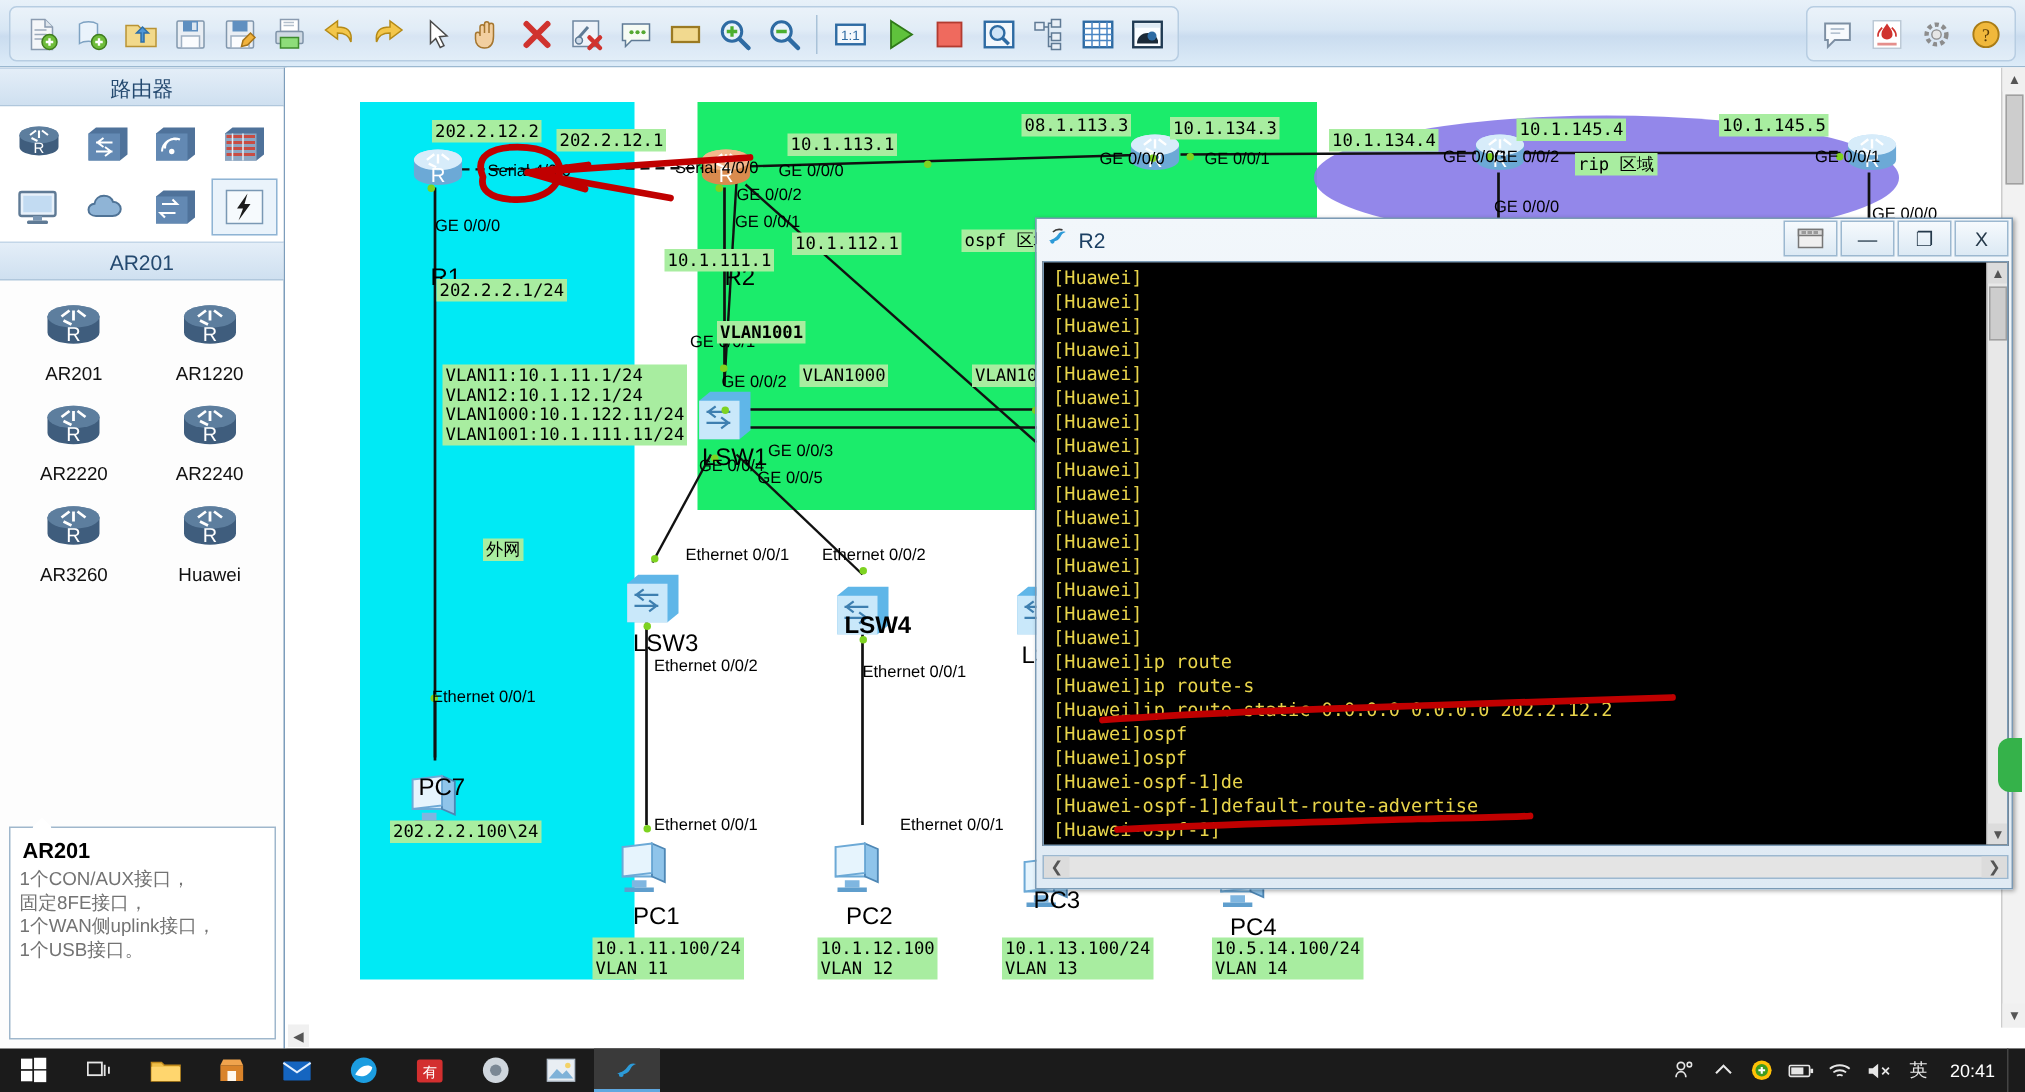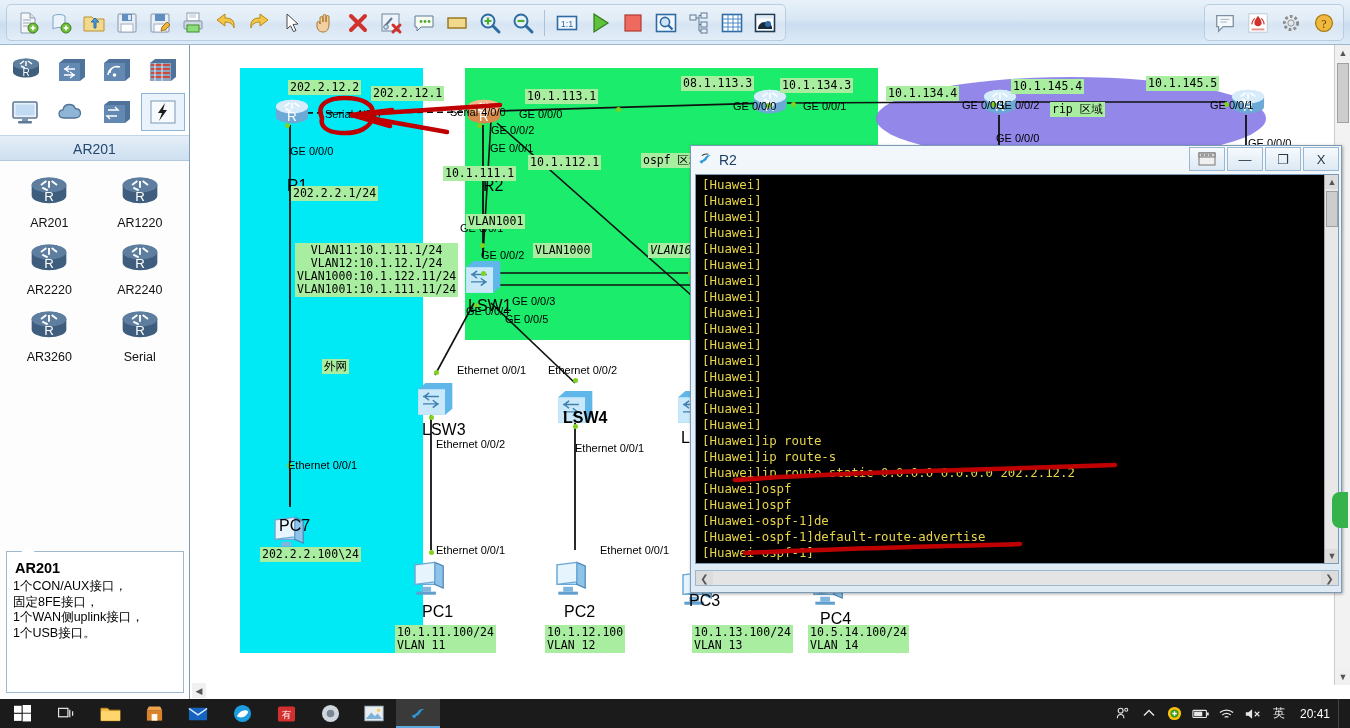--- a/index.html
+++ b/index.html
@@ -67,21 +67,21 @@
     display: grid; grid-template-columns: repeat(2,1fr);
     row-gap: 10px; padding: 12px 4px 6px 4px;
   }
   .mcell { display: flex; flex-direction: column; align-items: center; }
   .mcell .mlabel { font-size: 12.5px; color: #111; margin-top: 3px; }
   #infobox {
     position: absolute; left: 6px; bottom: 6px; width: 178px; height: 142px;
     background: #fff; border: 1px solid #9fb7cc;
   }
   #infobox .ibtitle { font-weight: bold; font-size: 14.5px; padding: 8px 0 3px 8px; color:#000;}
-  #infobox .ibtext { font-size: 12.5px; line-height: 15.5px; padding: 0 6px; color:#000000; }
+  #infobox .ibtext { font-size: 12.5px; line-height: 15.5px; padding: 0 6px; color:#737373; }
   #infobox .ibnotch {
     position: absolute; left: 14px; top: -7px; width: 14px; height: 7px;
     background: #fff;
     clip-path: polygon(50% 0, 100% 100%, 0 100%);
     border-left: 1px solid #9fb7cc; border-right: 1px solid #9fb7cc;
   }
 
   
   #canvaswrap {
     position: absolute; left: 191px; top: 45px; width: 1159px; height: 654px;
@@ -392,20 +392,21 @@
         <svg width="22" height="22" viewBox="0 0 24 24">
           <circle cx="12" cy="12" r="9.2" fill="#f0b83c" stroke="#a97c16" stroke-width="1.4"></circle>
           <text x="12" y="17" font-size="13" font-family="Liberation Serif" text-anchor="middle" fill="#5a3c06">?</text>
         </svg>
       </div>
     </div>
   </div>
 
   <div id="leftpanel">
 
+    <div class="panel-header">路由器</div>
 
     <div id="devgrid">
       <div class="dcell">
         <svg width="34" height="30" viewBox="0 0 34 30">
           <ellipse cx="17" cy="9" rx="13" ry="5.6" fill="#6b89a8"></ellipse>
           <path d="M4 9v8a13 5.6 0 0026 0V9z" fill="#3f5d7d"></path>
           <ellipse cx="17" cy="9" rx="13" ry="5.6" fill="#5d7e9e"></ellipse>
           <path d="M11 9l4-3M17 6v5M23 9l-4-3M12 11l4 2" stroke="#fff" stroke-width="1.4" fill="none"></path>
           <text x="17" y="21" font-size="10" text-anchor="middle" fill="#fff" font-family="Liberation Sans">R</text>
         </svg>
@@ -515,21 +516,21 @@
         <div class="mlabel">AR3260</div>
       </div>
       <div class="mcell">
         <svg width="46" height="40" viewBox="0 0 34 30">
           <ellipse cx="17" cy="9" rx="13" ry="5.6" fill="#6b89a8"></ellipse>
           <path d="M4 9v8a13 5.6 0 0026 0V9z" fill="#3f5d7d"></path>
           <ellipse cx="17" cy="9" rx="13" ry="5.6" fill="#5d7e9e"></ellipse>
           <path d="M11 9l4-3M17 6v5M23 9l-4-3M12 11l4 2" stroke="#fff" stroke-width="1.4" fill="none"></path>
           <text x="17" y="21" font-size="10" text-anchor="middle" fill="#fff" font-family="Liberation Sans">R</text>
         </svg>
-        <div class="mlabel">Serial</div>
+        <div class="mlabel">Huawei</div>
       </div>
     </div>
 
     <div id="infobox">
       <div class="ibnotch"></div>
       <div class="ibtitle">AR201</div>
       <div class="ibtext">1个CON/AUX接口，</div>
       <div class="ibtext">固定8FE接口，</div>
       <div class="ibtext">1个WAN侧uplink接口，</div>
       <div class="ibtext">1个USB接口。</div>
@@ -771,33 +772,33 @@
       <div class="iplabel" style="left:695px;top:41px;">10.1.134.4</div>
       <div class="iplabel" style="left:820px;top:34px;">10.1.145.4</div>
       <div class="iplabel" style="left:955px;top:31px;">10.1.145.5</div>
       <div class="iplabel" style="left:337px;top:110px;">10.1.112.1</div>
       <div class="iplabel" style="left:252px;top:121px;">10.1.111.1</div>
       <div class="iplabel" style="left:69px; top:502px;">202.2.2.100\24</div>
       <div class="iplabel" style="left:204px;top:580px;">10.1.11.100/24
 VLAN 11</div>
       <div class="iplabel" style="left:354px;top:580px;">10.1.12.100
 VLAN 12</div>
-      <div class="iplabel" style="left:501px;top:580px;">10.1.13.100/24
+      <div class="iplabel" style="left:477px;top:580px;">10.1.13.100/24
 VLAN 13</div>
       <div class="iplabel" style="left:617px;top:580px;">10.5.14.100/24
 VLAN 14</div>
 
-      <div class="iplabel" style="left:104px;top:198px;text-align:center;">VLAN11:10.1.11.1/24
+      <div class="iplabel" style="left:104px;top:198px;">VLAN11:10.1.11.1/24
 VLAN12:10.1.12.1/24
 VLAN1000:10.1.122.11/24
 VLAN1001:10.1.111.11/24</div>
 
-      <div class="iplabel" style="left:275px;top:169px;">VLAN1001</div>
+      <div class="iplabel" style="left:287px;top:169px;font-weight:bold;">VLAN1001</div>
       <div class="iplabel" style="left:342px;top:198px;">VLAN1000</div>
-      <div class="iplabel" style="left:457px;top:198px;font-style:italic;">VLAN10</div>
+      <div class="iplabel" style="left:457px;top:198px;">VLAN10</div>
 
       <div class="iplabel" style="left:131px;top:314px;">外网</div>
       <div class="iplabel" style="left:450px;top:108px;">ospf 区域</div>
       <div class="iplabel" style="left:859px;top:57px;">rip 区域</div>
     </div>
 
     <div id="vscroll-inner" style="position:absolute;right:0;top:0;width:16px;height:640px;background:#f2f2f2;border-left:1px solid #ccc;">
       <div class="sbtn" style="top:0;">▲</div>
       <div class="thumb" style="left:2px;top:18px;width:12px;height:60px;"></div>
       <div class="sbtn" style="bottom:0;">▼</div>

